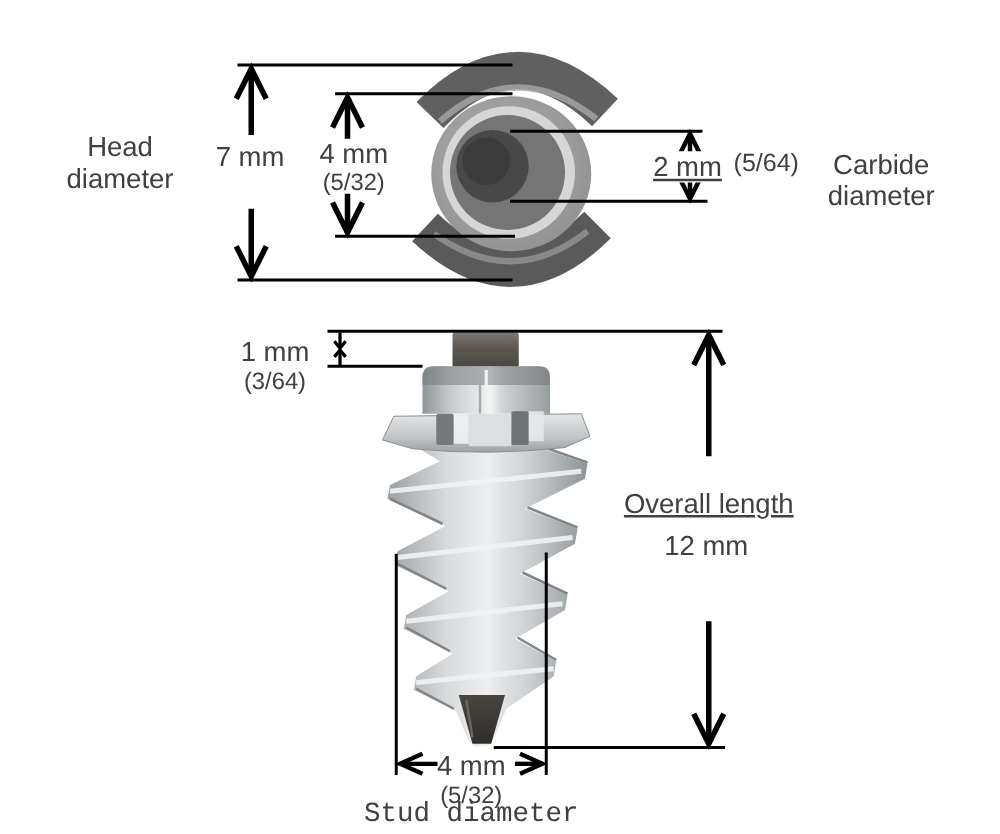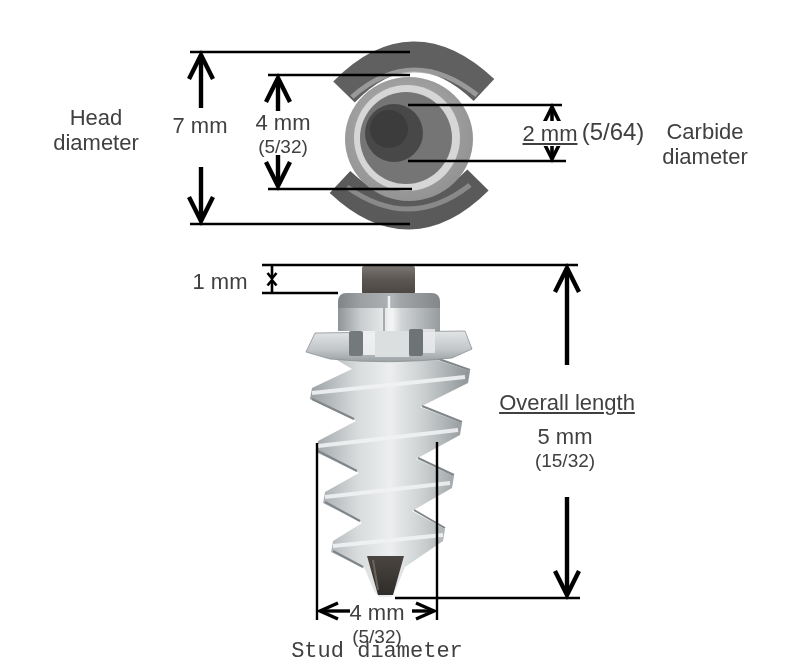--- a/index.html
+++ b/index.html
@@ -3,21 +3,21 @@
 <meta charset="utf-8">
 <style>
   html, body { margin:0; padding:0; background:#ffffff; }
   .stage {
     position:relative; width:800px; height:667px; background:#ffffff;
     font-family:"Liberation Sans", sans-serif; color:#404040; overflow:hidden;
   }
   .gfx { position:absolute; left:0; top:0; }
   .lbl { position:absolute; text-align:center; }
   .t22 { font-size:22px; line-height:25px; }
-  .t19 { font-size:24px; line-height:23px; }
+  .t19 { font-size:20px; line-height:23px; }
   .dim-block { position:absolute; text-align:center; }
   .dim-block .metric  { font-size:22px; line-height:25px; }
   .dim-block .imperial{ font-size:19px; line-height:23px; }
   .whitebg { background:#ffffff; }
 </style>
 </head>
 <body>
 
 <div class="stage">
 
@@ -188,27 +188,27 @@
     <div class="imperial">(5/32)</div>
   </div>
 
   <div class="lbl t22 whitebg" style="left:518px; top:121px; width:64px;text-decoration:underline;">2 mm</div>
   <div class="lbl t19" style="left:581px; top:120px; width:64px;">(5/64)</div>
 
   <div class="lbl t22" style="left:650px; top:119px; width:110px;">Carbide diameter</div>
 
   <div class="dim-block" style="left:170px; top:269px; width:100px;">
     <div class="metric">1 mm</div>
+    <div class="imperial">(3/64)</div>
   </div>
 
   <div class="lbl t22" style="left:477px; top:390px; width:180px;text-decoration:underline;">Overall length</div>
 
   <div class="dim-block" style="left:515px; top:424px; width:100px;">
-    <div class="metric">5 mm</div>
-    <div class="imperial">(15/32)</div>
+    <div class="metric">12 mm</div>
   </div>
 
   <div class="dim-block" style="left:327px; top:600px; width:100px;">
     <div class="metric">4 mm</div>
     <div class="imperial">(5/32)</div>
   </div>
 
   <div class="lbl t22" style="left:287px; top:639px; width:180px;font-family:Liberation Mono, monospace;">Stud diameter</div>
 
 </div>

